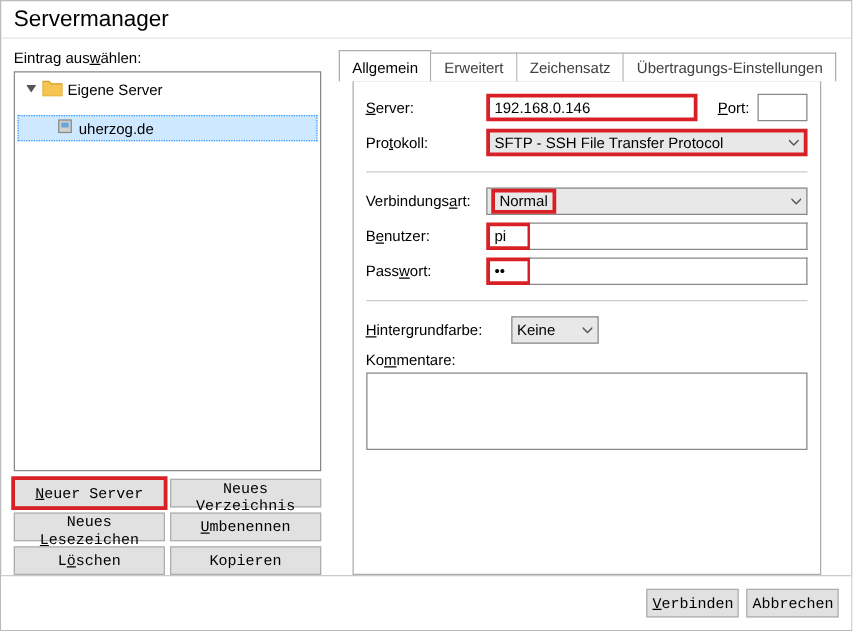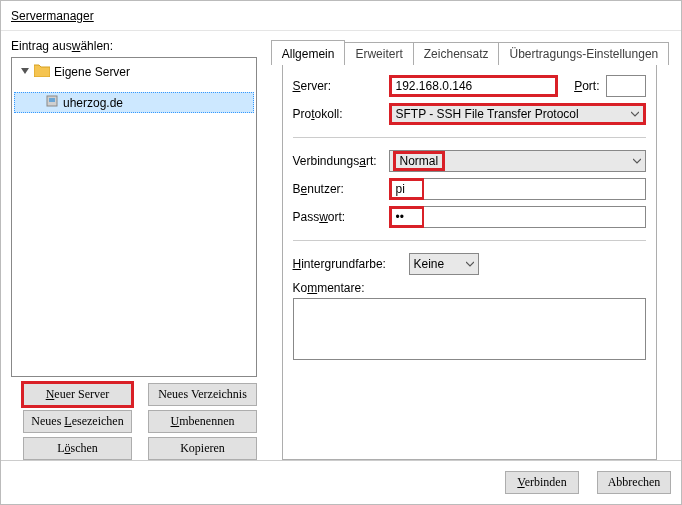--- a/index.html
+++ b/index.html
@@ -22,21 +22,21 @@
     background: #fff;
   }
   .titlebar {
     height: 30px;
     display: flex;
     align-items: center;
     justify-content: space-between;
     padding: 0 0 0 10px;
     border-bottom: 1px solid #e5e5e5;
   }
-  .titlebar .title { font-size: 12px; text-decoration: underline; }
+  .titlebar .title { font-size: 18px; }
   .titlebar .close {
     width: 46px; height: 30px;
     display: flex; align-items: center; justify-content: center;
     font-family: Arial;
     font-size: 13px;
     color: #333;
   }
   .body {
     flex: 1;
     display: flex;
@@ -83,22 +83,21 @@
     grid-template-columns: 1fr 1fr;
     gap: 4px;
   }
   .btn {
     background: #e1e1e1;
     border: 1px solid #adadad;
     height: 23px;
     font-size: 12px;
     padding: 0 4px;
     cursor: pointer;
-    font-family: Liberation Serif, serif;
-    margin-left: 12px;
+    font-family: Liberation Mono, monospace;
   }
   .hl-red { outline: 3px solid #d92027; outline-offset: -1px; }
   .right {
     flex: 1;
     display: flex;
     flex-direction: column;
     align-items: center;
   }
   .tabs {
     display: flex;

